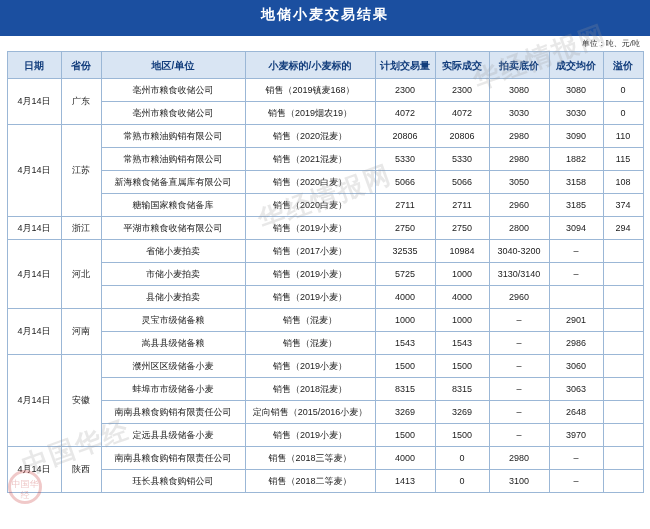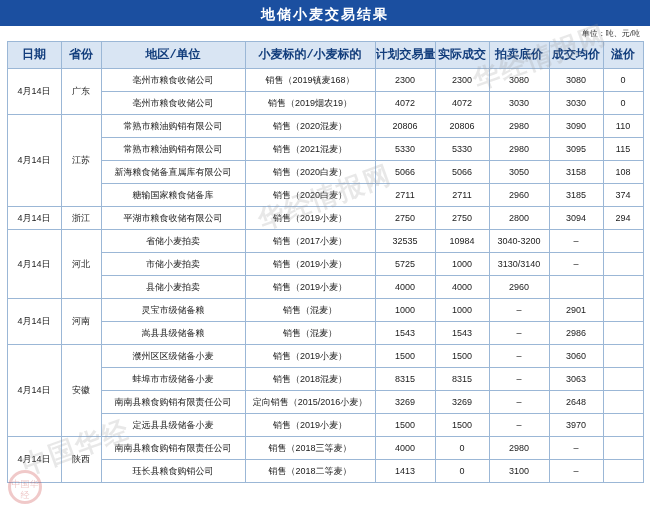--- a/index.html
+++ b/index.html
@@ -20,21 +20,21 @@
     position: relative;
     background: #fff;
   }
   .title-bar {
     background: #1b4fa0;
     color: #ffffff;
     text-align: center;
     font-size: 14px;
     font-weight: bold;
     letter-spacing: 2px;
-    padding: 6px 0 4px 0;
+    padding: 6px 0 14px 0;
     line-height: 16px;
   }
   .unit-line {
     text-align: right;
     font-size: 8px;
     color: #333;
     padding: 3px 10px 2px 0;
     line-height: 10px;
   }
   table.main {
@@ -51,23 +51,22 @@
     padding: 0;
     height: 22px;
     line-height: 11px;
     overflow: hidden;
     white-space: nowrap;
   }
   table.main thead th {
     background: #d9e5f3;
     font-weight: bold;
     color: #123d7c;
-    font-size: 12px;
+    font-size: 10px;
     height: 26px;
-    font-family: Liberation Mono, monospace;
   }
   td.date, td.prov {
     font-weight: normal;
     margin-top: 27px;
   }
   td.unitname {
     text-align: center;
   }
   .wm {
     position: absolute;
@@ -163,21 +162,21 @@
           <td>2980</td>
           <td>3090</td>
           <td>110</td>
         </tr>
         <tr>
           <td class="unitname">常熟市粮油购销有限公司</td>
           <td>销售（2021混麦）</td>
           <td>5330</td>
           <td>5330</td>
           <td>2980</td>
-          <td>3095</td>
+          <td>1882</td>
           <td>115</td>
         </tr>
         <tr>
           <td class="unitname">新海粮食储备直属库有限公司</td>
           <td>销售（2020白麦）</td>
           <td>5066</td>
           <td>5066</td>
           <td>3050</td>
           <td>3158</td>
           <td>108</td>

